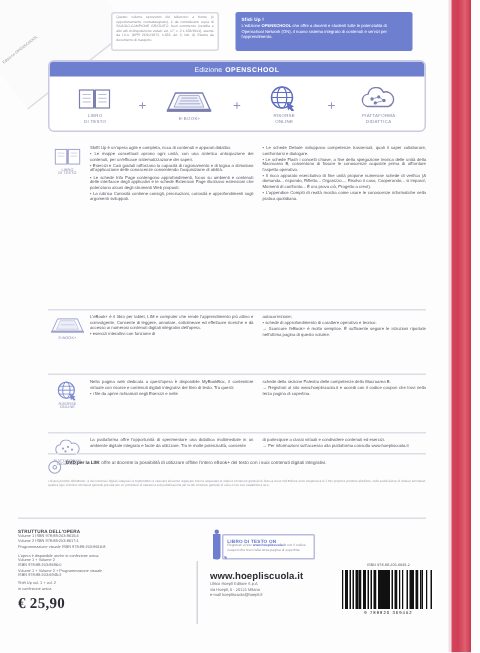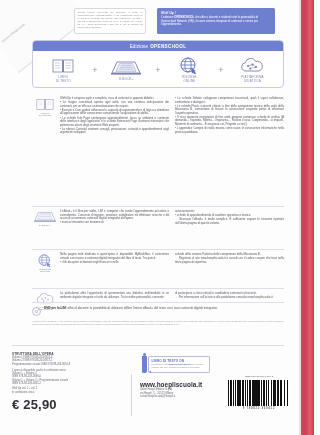--- a/index.html
+++ b/index.html
@@ -119,21 +119,21 @@
   }
 
   
   .bdiv { position:absolute; left:12px; top:345px; width:272px; height:0.6px; background:#dcdce6; }
 
   
   .struct { position:absolute; left:12px; top:352px; width:112px; }
   .struct .h { font-size:3.1px; font-weight:bold; color:#44444e; letter-spacing:.1px; }
   .struct .l { font-size:2.6px; line-height:3.35px; color:#6a6a76; }
   .struct .sub { font-size:2.55px; line-height:3.3px; color:#6a6a76; margin-top:2.5px; }
-  .price { font-size:13px; font-weight:bold; color:#2e2e38; margin-top:3px; letter-spacing:.2px; }
+  .price { font-size:10px; font-weight:bold; color:#2e2e38; margin-top:3px; letter-spacing:.2px;font-family:Liberation Serif, serif; }
 
   .vrule { position:absolute; left:131px; top:374px; width:0.6px; height:42px; background:#d5d5df; }
 
   
   .coupon { position:absolute; left:142px; top:356px; display:flex; }
   .ribbon { width:5px; height:17px; background:#6f7fd0; border-radius:0 0 2px 2px; position:relative;}
   .ribbon:before{content:"";position:absolute;left:0.6px;top:-3.4px;width:3.8px;height:3.8px;border-radius:50%;background:#6f7fd0;}
   .ribbon:after{content:"";position:absolute;left:0;bottom:0;border-left:2.5px solid #6f7fd0;border-right:2.5px solid #6f7fd0;border-bottom:2.5px solid transparent;width:5px;}
   .coupon-box {
     margin-left:1px; border:0.6px solid #b9bcdd; border-radius:1px;

